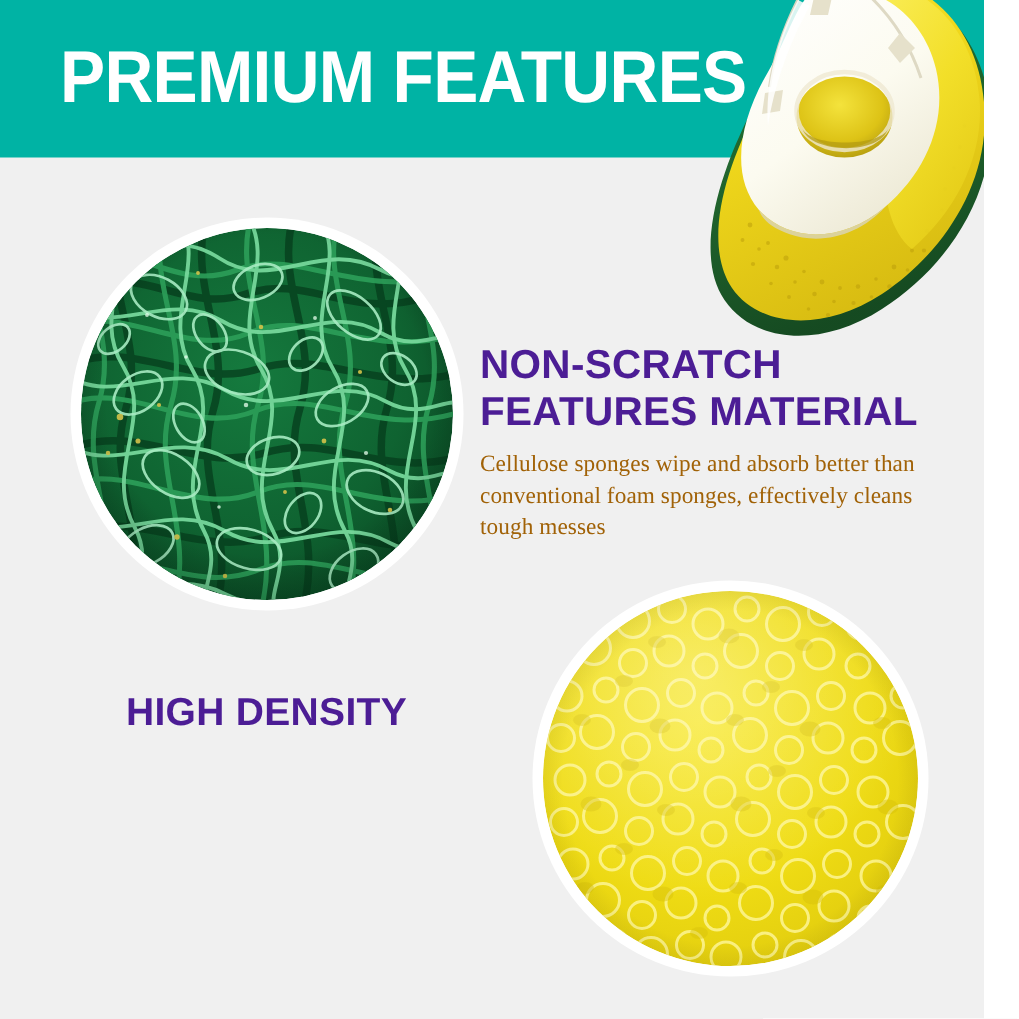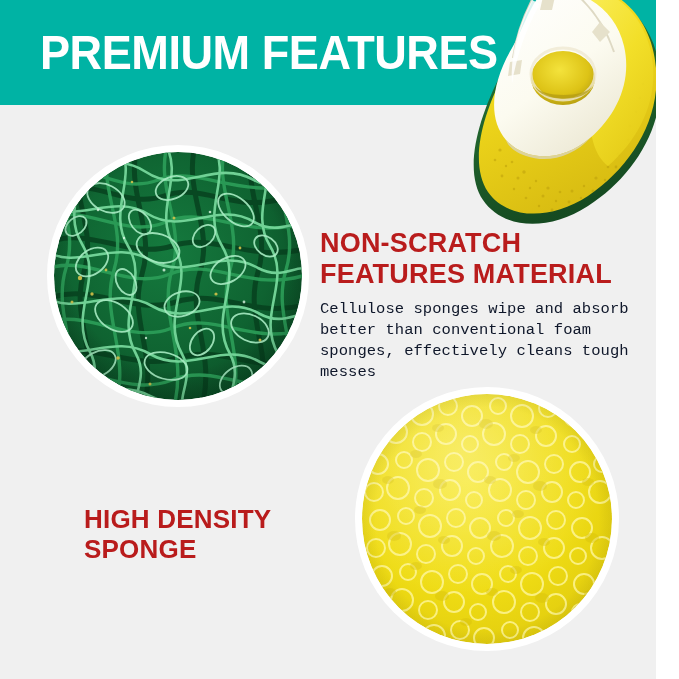--- a/index.html
+++ b/index.html
@@ -91,42 +91,42 @@
   
   .feature-block { position: absolute; z-index: 4; }
 
   #feature-text-cellulose {
     left: 320px;
     top: 228px;
     width: 320px;
   }
   #feature-text-density {
     left: 84px;
-    top: 504px;
+    top: 459px;
     width: 255px;
   }
 
   .feature-heading {
     font-family: "Liberation Sans", sans-serif;
     font-size: 27px;
     line-height: 31px;
     font-weight: bold;
-    color: #b91c1c;
+    color: #4c1d95;
     letter-spacing: 0.2px;
     margin: 0 0 9px 0;
   }
   #feature-text-density .feature-heading {
     font-size: 26px;
     line-height: 30px;
   }
   .feature-body {
-    font-family: Liberation Mono, monospace;
+    font-family: Liberation Serif, serif;
     font-size: 15.5px;
     line-height: 21px;
-    color: #0f172a;
+    color: #a16207;
     margin: 0;
     letter-spacing: 0.05px;
   }
 </style>
 </head>
 <body>
 
 <div id="infographic">
 
   <div class="header-banner"></div>
@@ -523,17 +523,16 @@
     <div class="feature-heading">
       <span>NON-SCRATCH</span><br>
       <span>FEATURES MATERIAL</span>
     </div>
     <p class="feature-body">Cellulose sponges wipe and absorb better than conventional foam sponges, effectively cleans tough messes</p>
   </div>
 
   <div class="feature-block" id="feature-text-density">
     <div class="feature-heading">
       <span>HIGH DENSITY</span><br>
-      <span>SPONGE</span>
     </div>
   </div>
 
 </div>
 
 </body></html>

